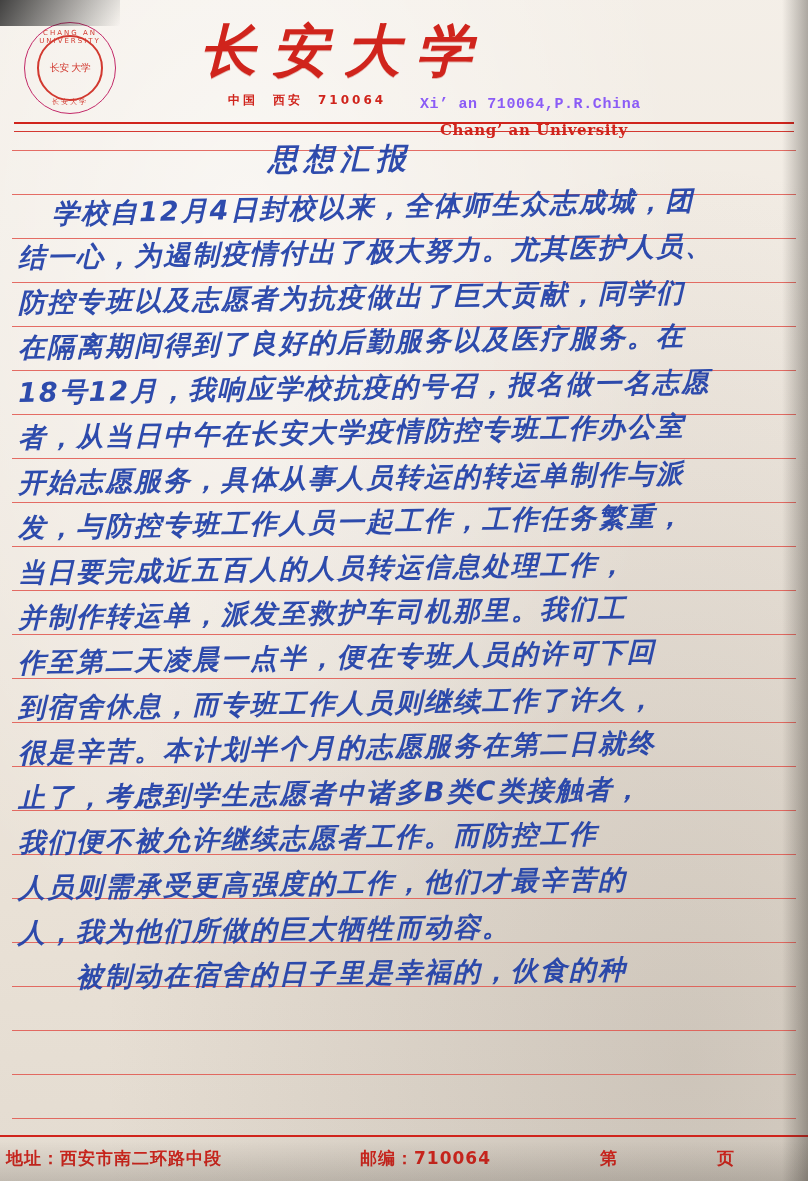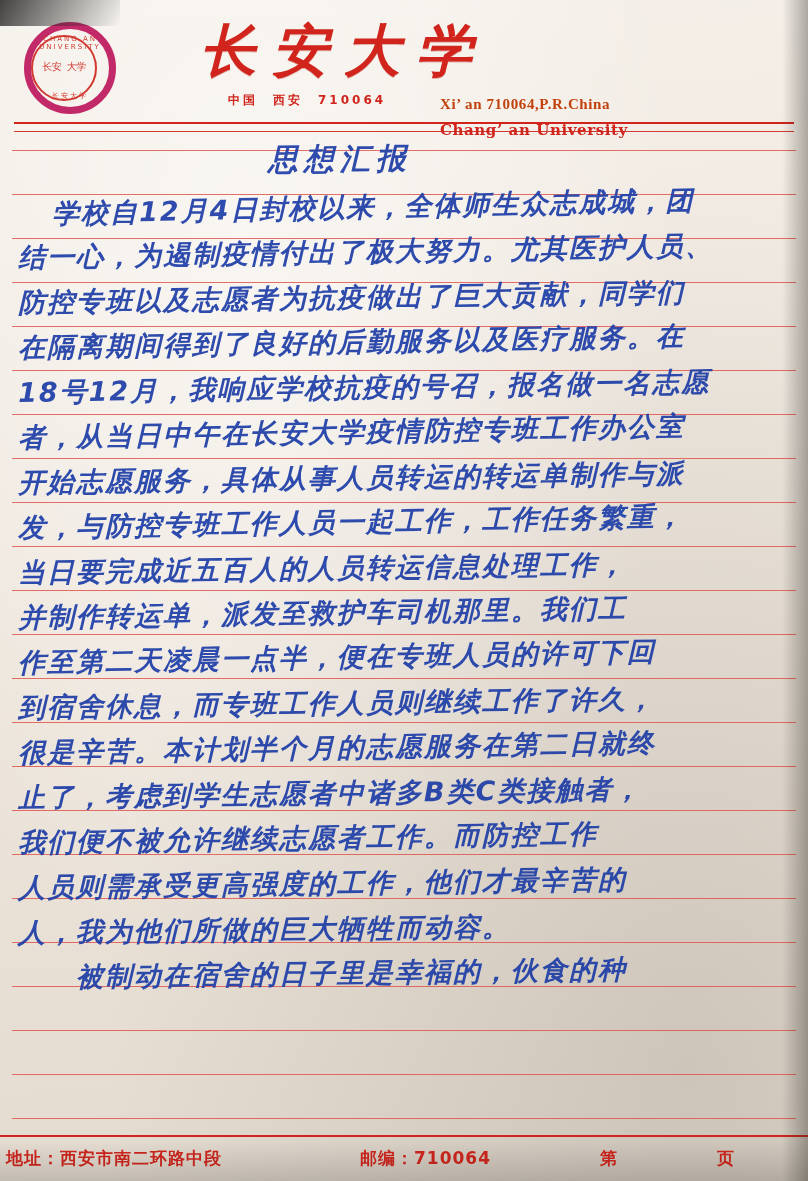--- a/index.html
+++ b/index.html
@@ -51,40 +51,40 @@
     left: 0; right: 0; top: 0;
     height: 138px;
   }
   .seal {
     position: absolute;
     left: 24px;
     top: 22px;
     width: 92px;
     height: 92px;
     border-radius: 50%;
-    border: 7px solid #be185d;
+    border: 1px solid #be185d;
     color: #cf2a20;
     box-sizing: border-box;
     display: flex;
     align-items: center;
-    justify-content: flex-start;
+    justify-content: center;
     opacity: 0.92;
   }
   .seal .inner {
     width: 62px;
     height: 62px;
     border-radius: 50%;
     border: 2px solid #cf2a20;
     display: flex;
     align-items: center;
     justify-content: center;
     font-size: 10px;
     line-height: 1.05;
     text-align: center;
-    font-family: Liberation Mono, monospace;
+    font-family: Liberation Sans, sans-serif;
     letter-spacing: -0.5px;
   }
   .seal .ring-text {
     position: absolute;
     left: 0; right: 0; top: 6px;
     text-align: center;
     font-size: 7px;
     letter-spacing: 2px;
   }
   .seal .ring-text-bottom {
@@ -112,25 +112,25 @@
     top: 74px;
     color: #d0241c;
     font-size: 15px;
     font-family: "DejaVu Serif", serif;
     font-weight: bold;
     letter-spacing: 0.6px;
     margin-top: 47px;
   }
   .univ-en2 {
     position: absolute;
-    left: 440px;
+    left: 420px;
     top: 96px;
-    color: #c2410c;
+    color: #8b5cf6;
     font-size: 15px;
-    font-family: Liberation Serif, serif;
+    font-family: Liberation Mono, monospace;
     font-weight: bold;
     letter-spacing: 0.6px;
   }
   .addr-cn {
     position: absolute;
     left: 228px;
     top: 92px;
     color: #d0241c;
     font-size: 12px;
     font-family: "DejaVu Sans", sans-serif;

